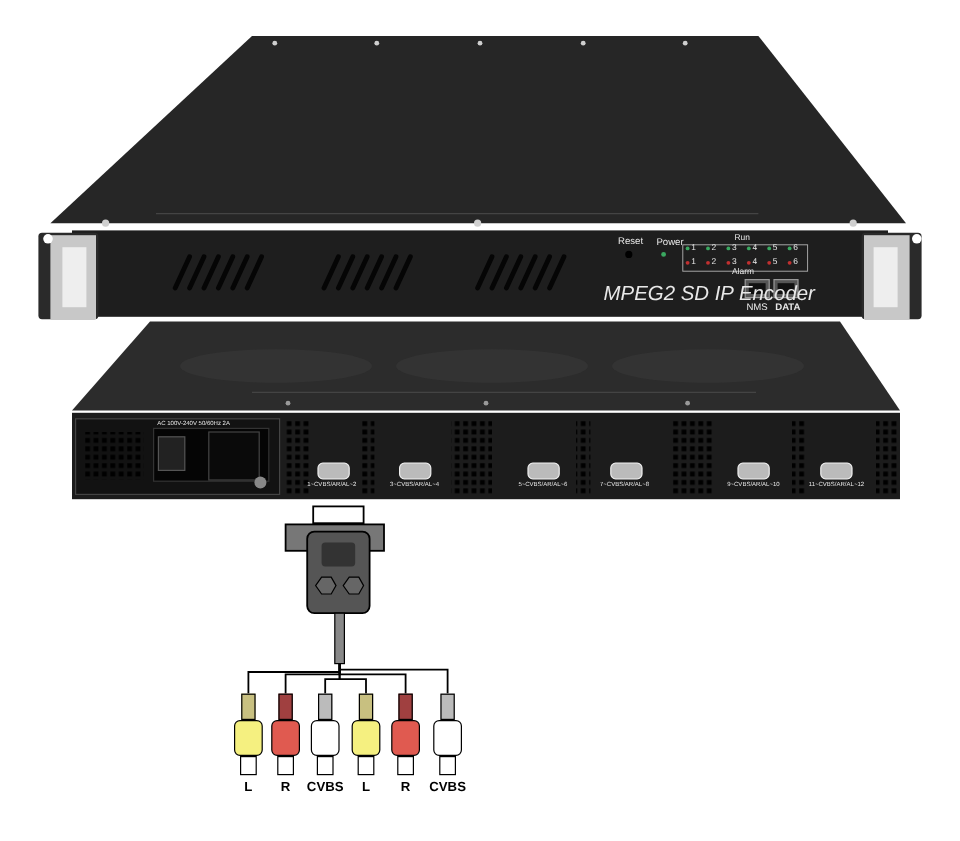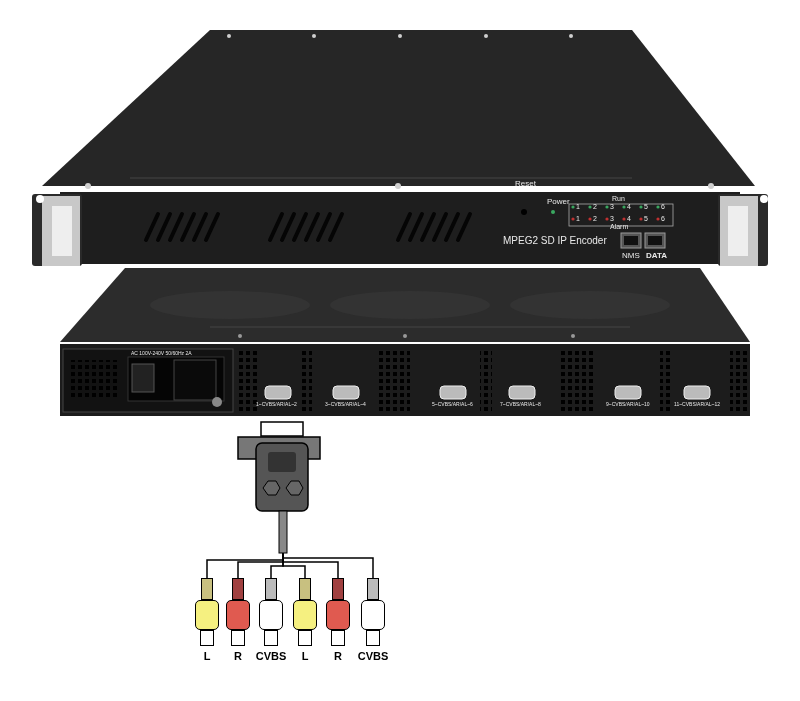--- a/index.html
+++ b/index.html
@@ -177,37 +177,37 @@
   <div style="width:12px;height:14px;margin:0 auto;background:#fff;border:1.5px solid #000;"></div>
 </div>
 
 <div class="plug-lbl" style="left:187px;top:650px;">L</div>
 <div class="plug-lbl" style="left:218px;top:650px;">R</div>
 <div class="plug-lbl" style="left:251px;top:650px;">CVBS</div>
 <div class="plug-lbl" style="left:285px;top:650px;">L</div>
 <div class="plug-lbl" style="left:318px;top:650px;">R</div>
 <div class="plug-lbl" style="left:353px;top:650px;">CVBS</div>
 
-<div class="lbl" style="left:515px;top:179px;font-size:8px;">Reset</div>
+<div class="lbl" style="left:515px;top:196px;font-size:8px;">Reset</div>
 <div class="lbl" style="left:547px;top:197px;font-size:8px;">Power</div>
 <div class="lbl" style="left:612px;top:195px;font-size:7px;">Run</div>
 <div class="lbl" style="left:610px;top:223px;font-size:7px;">Alarm</div>
 <div class="lbl" style="left:576px;top:203px;font-size:7px;">1</div>
 <div class="lbl" style="left:593px;top:203px;font-size:7px;">2</div>
 <div class="lbl" style="left:610px;top:203px;font-size:7px;">3</div>
 <div class="lbl" style="left:627px;top:203px;font-size:7px;">4</div>
 <div class="lbl" style="left:644px;top:203px;font-size:7px;">5</div>
 <div class="lbl" style="left:661px;top:203px;font-size:7px;">6</div>
 <div class="lbl" style="left:576px;top:215px;font-size:7px;">1</div>
 <div class="lbl" style="left:593px;top:215px;font-size:7px;">2</div>
 <div class="lbl" style="left:610px;top:215px;font-size:7px;">3</div>
 <div class="lbl" style="left:627px;top:215px;font-size:7px;">4</div>
 <div class="lbl" style="left:644px;top:215px;font-size:7px;">5</div>
 <div class="lbl" style="left:661px;top:215px;font-size:7px;">6</div>
-<div class="lbl" style="left:503px;top:235px;font-size:10px;">MPEG2  SD IP Encoder</div>
+<div class="lbl" style="left:503px;top:235px;font-size:17px;font-style:italic;">MPEG2  SD IP Encoder</div>
 <div class="lbl" style="left:622px;top:251px;font-size:8px;font-weight:normal;">NMS</div>
 <div class="lbl" style="left:646px;top:251px;font-size:8px;font-weight:bold;">DATA</div>
 
 <div class="lbl" style="left:131px;top:350px;font-size:5px;">AC 100V-240V 50/60Hz 2A</div>
 <div class="lbl" style="left:256px;top:401px;font-size:5px;">1~CVBS/AR/AL~2</div>
 <div class="lbl" style="left:325px;top:401px;font-size:5px;">3~CVBS/AR/AL~4</div>
 <div class="lbl" style="left:432px;top:401px;font-size:5px;">5~CVBS/AR/AL~6</div>
 <div class="lbl" style="left:500px;top:401px;font-size:5px;">7~CVBS/AR/AL~8</div>
 <div class="lbl" style="left:606px;top:401px;font-size:5px;">9~CVBS/AR/AL~10</div>
 <div class="lbl" style="left:674px;top:401px;font-size:5px;">11~CVBS/AR/AL~12</div>

